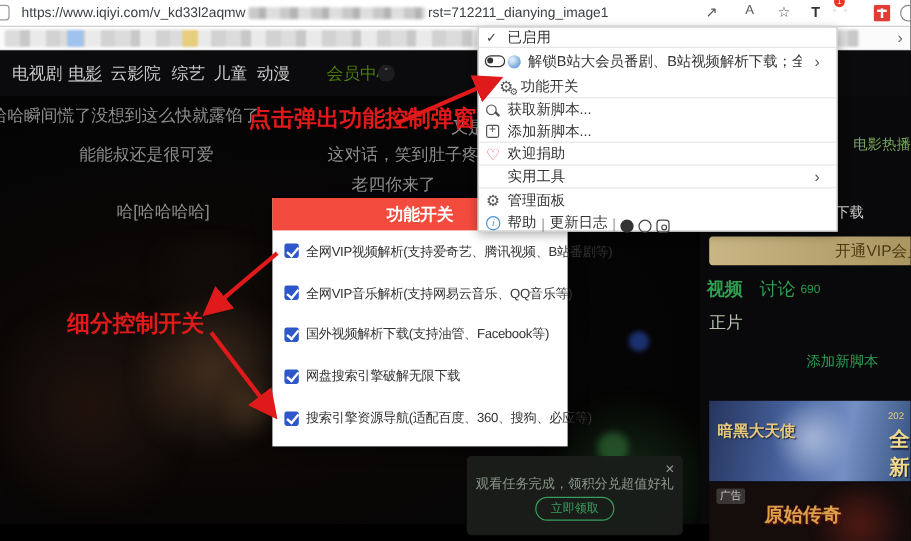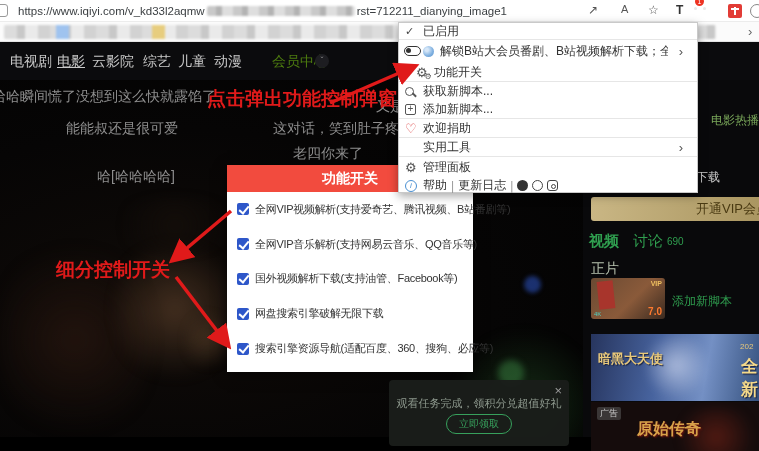--- a/index.html
+++ b/index.html
@@ -61,21 +61,21 @@
   .plus { width:11px; height:11px; border:1.2px solid #555; border-radius:2px; color:#555; font-size:10px; line-height:8px; text-align:center; }
   .heart { color:#e05a5a; font-size:13px; }
   .gearbig { font-size:13px; color:#555; line-height:1; }
   .gearsmall { font-size:8px; color:#555; position:absolute; right:-4px; bottom:-2px; }
   .info { width:12px; height:12px; border-radius:50%; border:1px solid #4a90d2; color:#4a90d2; font-size:8px;
     font-style:italic; display:flex; align-items:center; justify-content:center; }
   .gh { width:11px; height:11px; border-radius:50%; background:#333; }
   .cc { width:11px; height:11px; border-radius:50%; border:1.5px solid #444; }
   .ig { width:11px; height:11px; border-radius:3px; border:1.5px solid #444; position:relative; }
   .ig::after { content:""; position:absolute; left:3px; top:3px; width:3px; height:3px; border-radius:50%; border:1px solid #444; }
-  .linkrow { display:flex; align-items:center; gap:4px; }
+  .linkrow { display:flex; align-items:flex-end; gap:4px; }
   
   .panel { left:227px; top:165px; width:246px; height:207px; background:#fff; box-shadow:0 3px 12px rgba(0,0,0,.5); z-index:30; }
   .panel-header { width:100%; height:27px; background:#f24b3e; color:#fff; font-size:14px; font-weight:bold;
     display:flex; align-items:center; justify-content:center; }
   .panel-list { position:absolute; left:10px; right:4px; top:27px; bottom:6px; display:flex; flex-direction:column; justify-content:space-around; }
   .opt { display:flex; align-items:center; gap:6px; cursor:pointer; }
   .cb { width:12px; height:12px; background:#2e57c9; border-radius:2px; position:relative; flex:none; }
   .cb::after { content:""; position:absolute; left:3.5px; top:0.5px; width:4px; height:8px; border:solid #fff; border-width:0 2px 2px 0; transform:rotate(40deg); }
   .optlabel { font-size:11px; color:#333; white-space:nowrap; letter-spacing:-0.3px; }
   
@@ -166,26 +166,20 @@
 
   <span class="abs" style="left:711px;top:112px;width:48px;overflow:hidden;font-size:12px;color:#7aa85a;white-space:nowrap;z-index:5;">电影热播榜</span>
   <span class="dl-icon">↓</span>
   <span class="abs" style="left:696px;top:169px;font-size:12px;color:#cfcfcf;z-index:5;">下载</span>
   <div class="abs vipbtn">开通VIP会员</div>
   <span class="abs green" style="left:589px;top:232px;font-size:15px;font-weight:bold;z-index:5;">视频</span>
   <span class="abs green" style="left:633px;top:232px;font-size:15px;z-index:5;">讨论</span>
   <span class="abs green" style="left:667px;top:236px;font-size:10px;z-index:5;">690</span>
   <span class="abs" style="left:591px;top:260px;font-size:14px;color:#b7c2af;z-index:5;">正片</span>
 
-  <div class="abs thumb">
-    <span class="sticker"></span>
-    <span class="abs" style="right:3px;top:2px;font-size:7px;font-weight:bold;color:#f0c060;">VIP</span>
-    <span class="abs" style="right:3px;bottom:2px;font-size:10px;font-weight:bold;color:#ff7a2f;">7.0</span>
-    <span class="abs" style="left:3px;bottom:2px;font-size:6px;color:#4fd0c0;">4K</span>
-  </div>
   <span class="abs green" style="left:672px;top:293px;font-size:12px;z-index:5;">添加新脚本</span>
 
   <div class="abs banner">
     <div class="blob" style="left:55px;top:-6px;width:60px;height:75px;background:radial-gradient(circle,rgba(235,240,255,.55),transparent 70%);filter:blur(4px);"></div>
     <span class="abs" style="left:7px;top:16px;font-size:13px;font-weight:bold;color:#e8c87a;text-shadow:1px 1px 1px #1a2340;">暗黑大天使</span>
     <span class="abs" style="left:149px;top:8px;font-size:8px;color:#e8c87a;">202</span>
     <span class="abs" style="left:150px;top:21px;font-size:17px;font-weight:bold;color:#f5d98a;text-shadow:1px 1px 1px #1a2340;">全新</span>
   </div>
 
   <div class="abs ad2">

